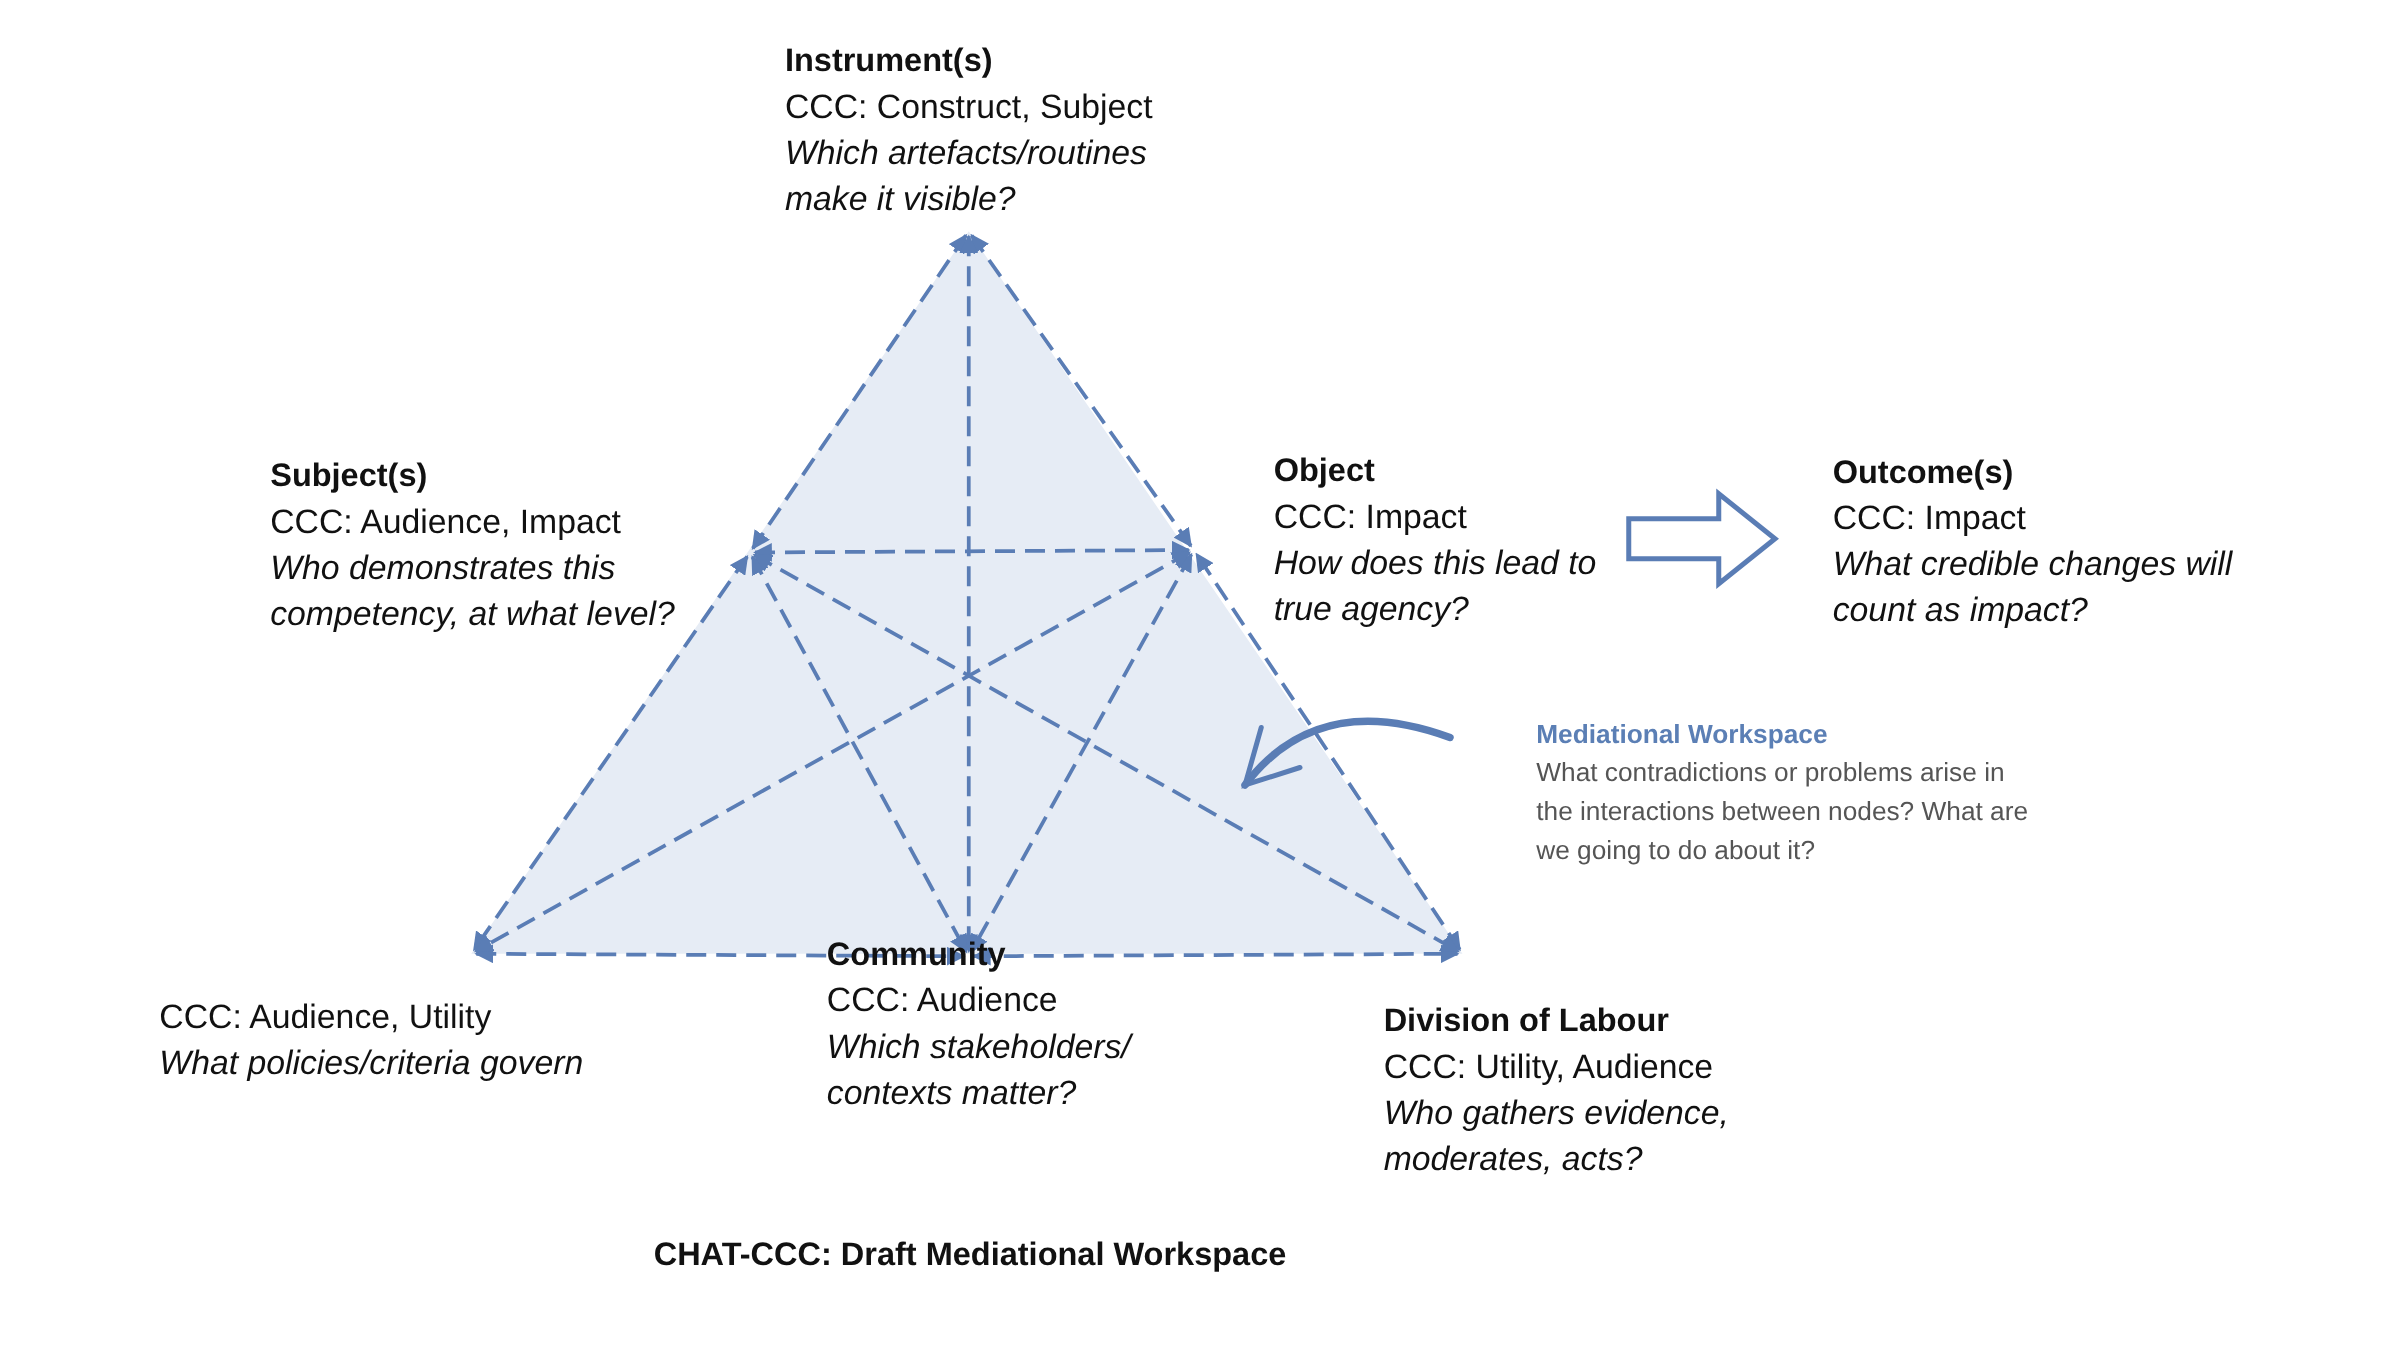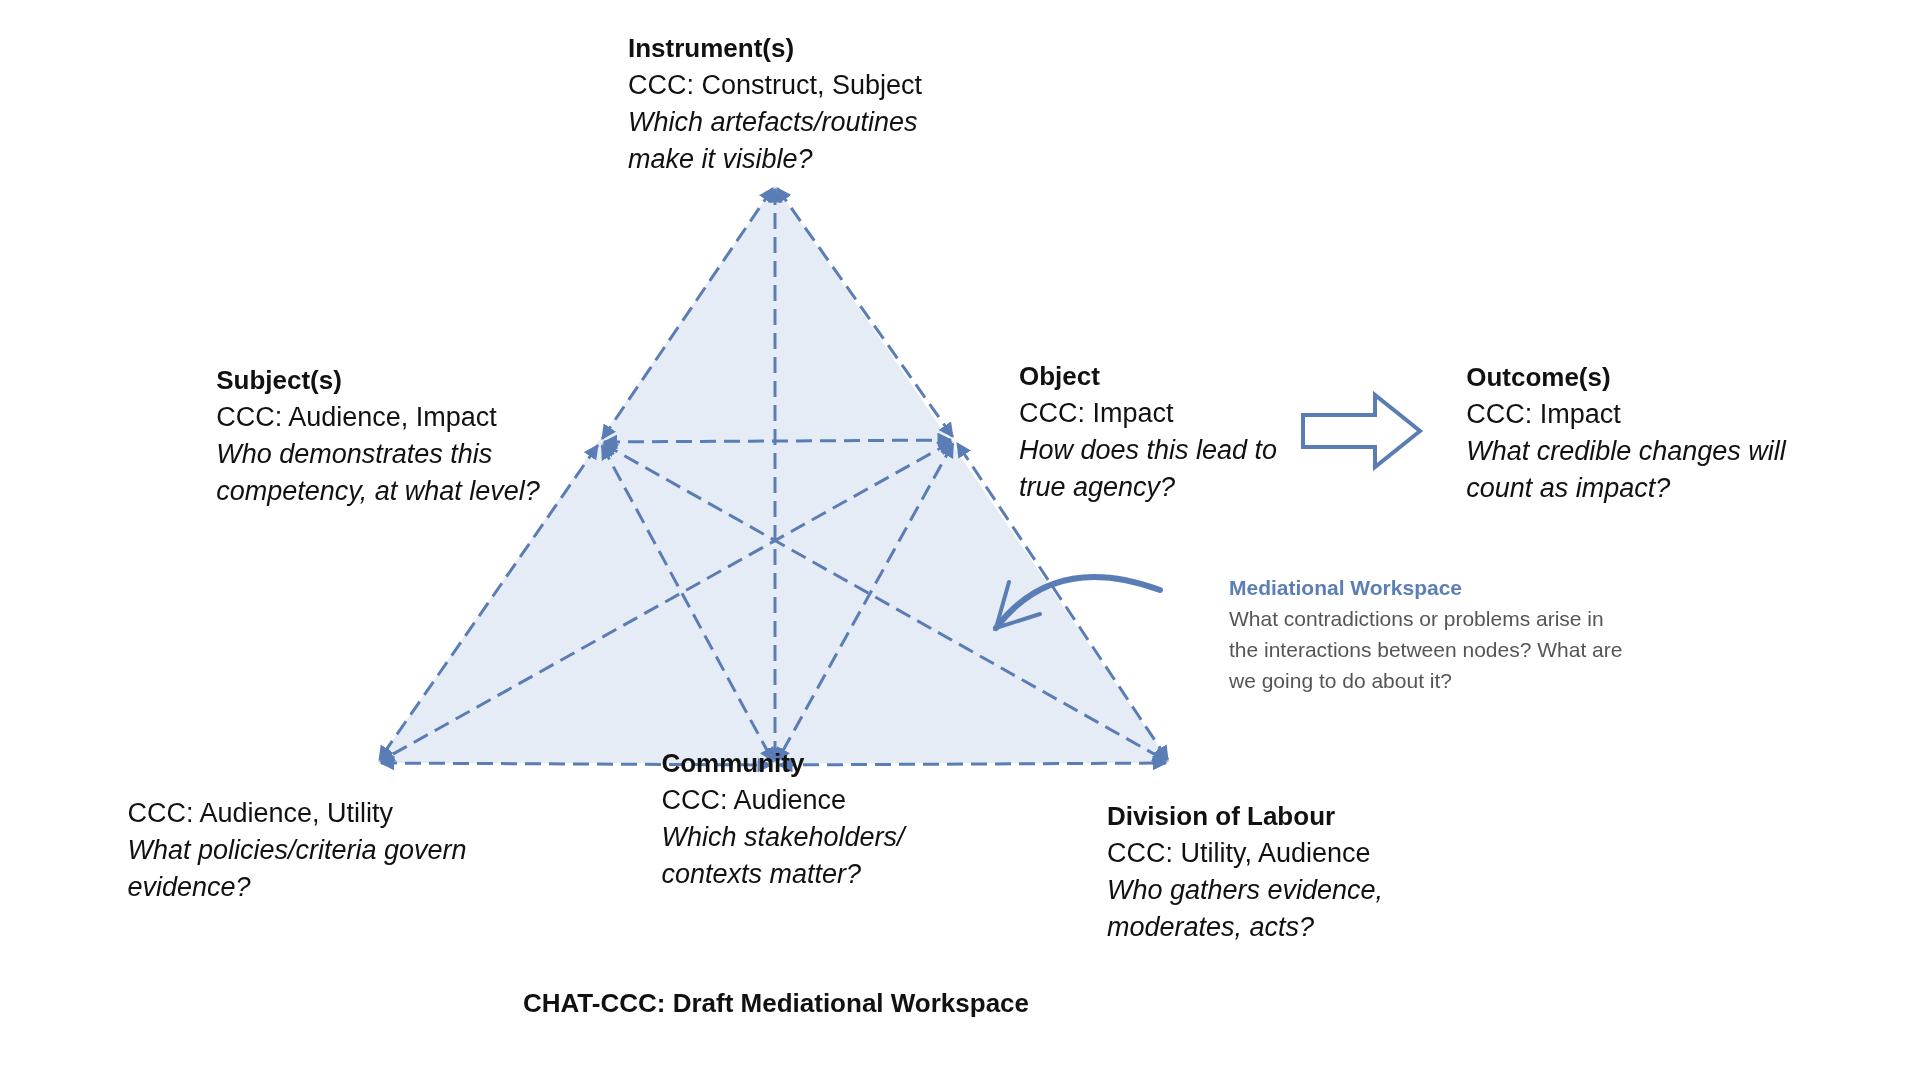--- a/index.html
+++ b/index.html
@@ -73,21 +73,20 @@
 <div class="node" style="left:1598px; top:359px;margin-left:28px;">
   <div class="title">Outcome(s)</div>
   <div class="ccc">CCC: Impact</div>
   <div class="q">What credible changes will</div>
   <div class="q">count as impact?</div>
 </div>
 
 <div class="node" style="left:297px; top:795px;">
   <div class="ccc">CCC: Audience, Utility</div>
   <div class="q">What policies/criteria govern</div>
-  <div class="q">evidence?</div>
 </div>
 
 <div class="node" style="left:783px; top:745px;">
   <div class="title">Community</div>
   <div class="ccc">CCC: Audience</div>
   <div class="q">Which stakeholders/</div>
   <div class="q">contexts matter?</div>
 </div>
 
 <div class="node" style="left:1245px; top:798px;">

